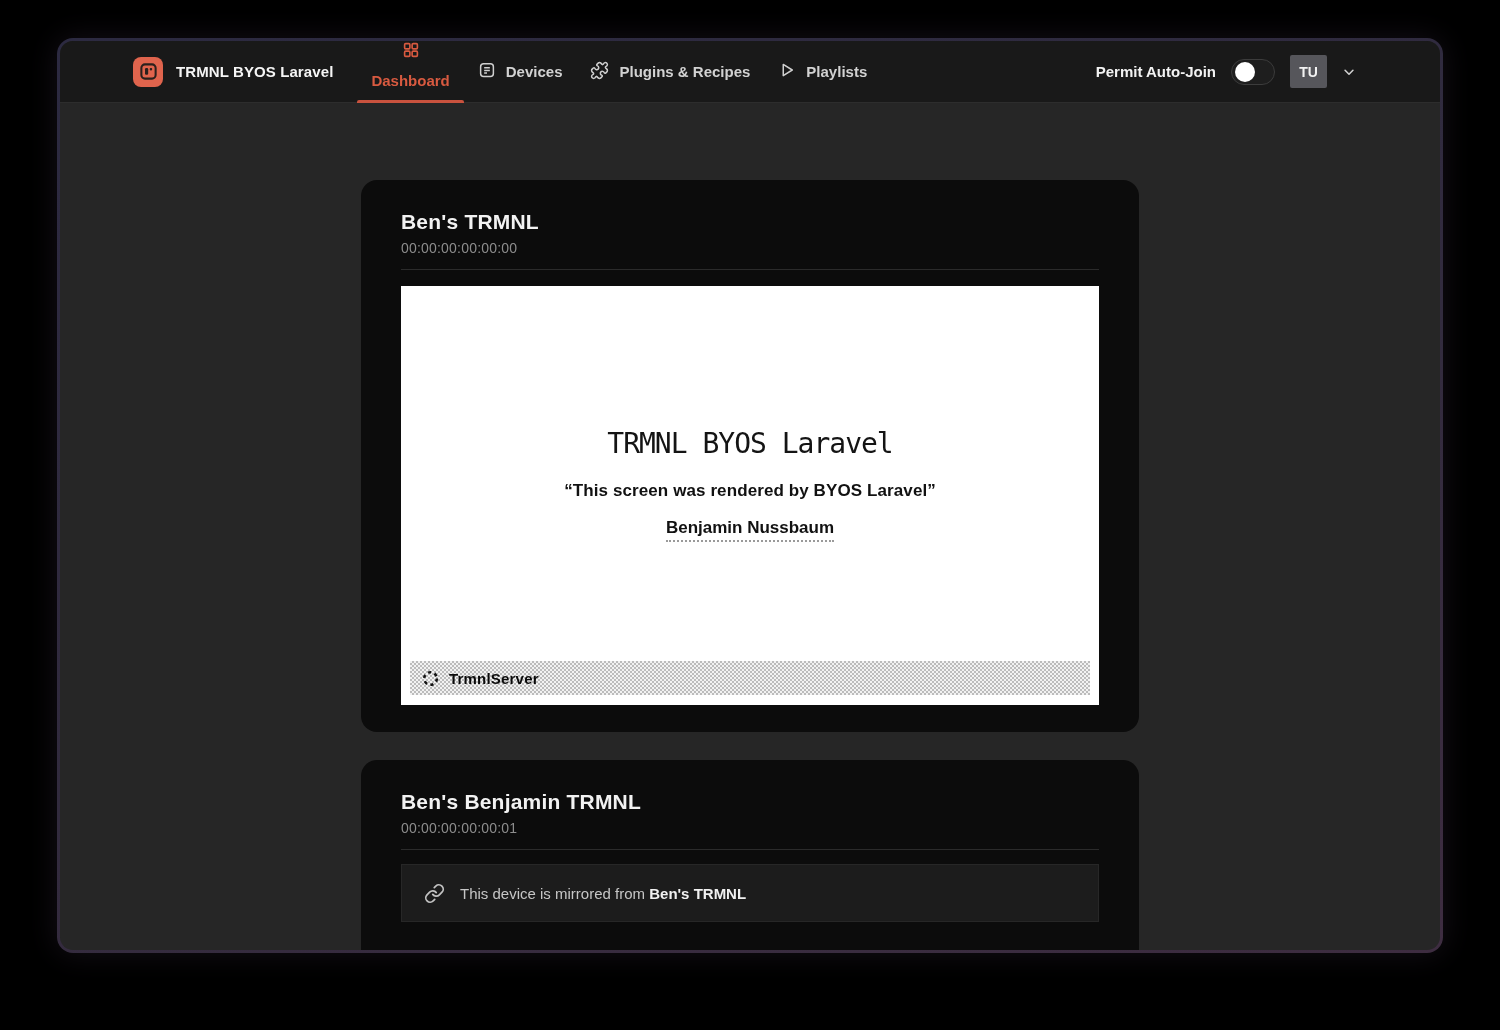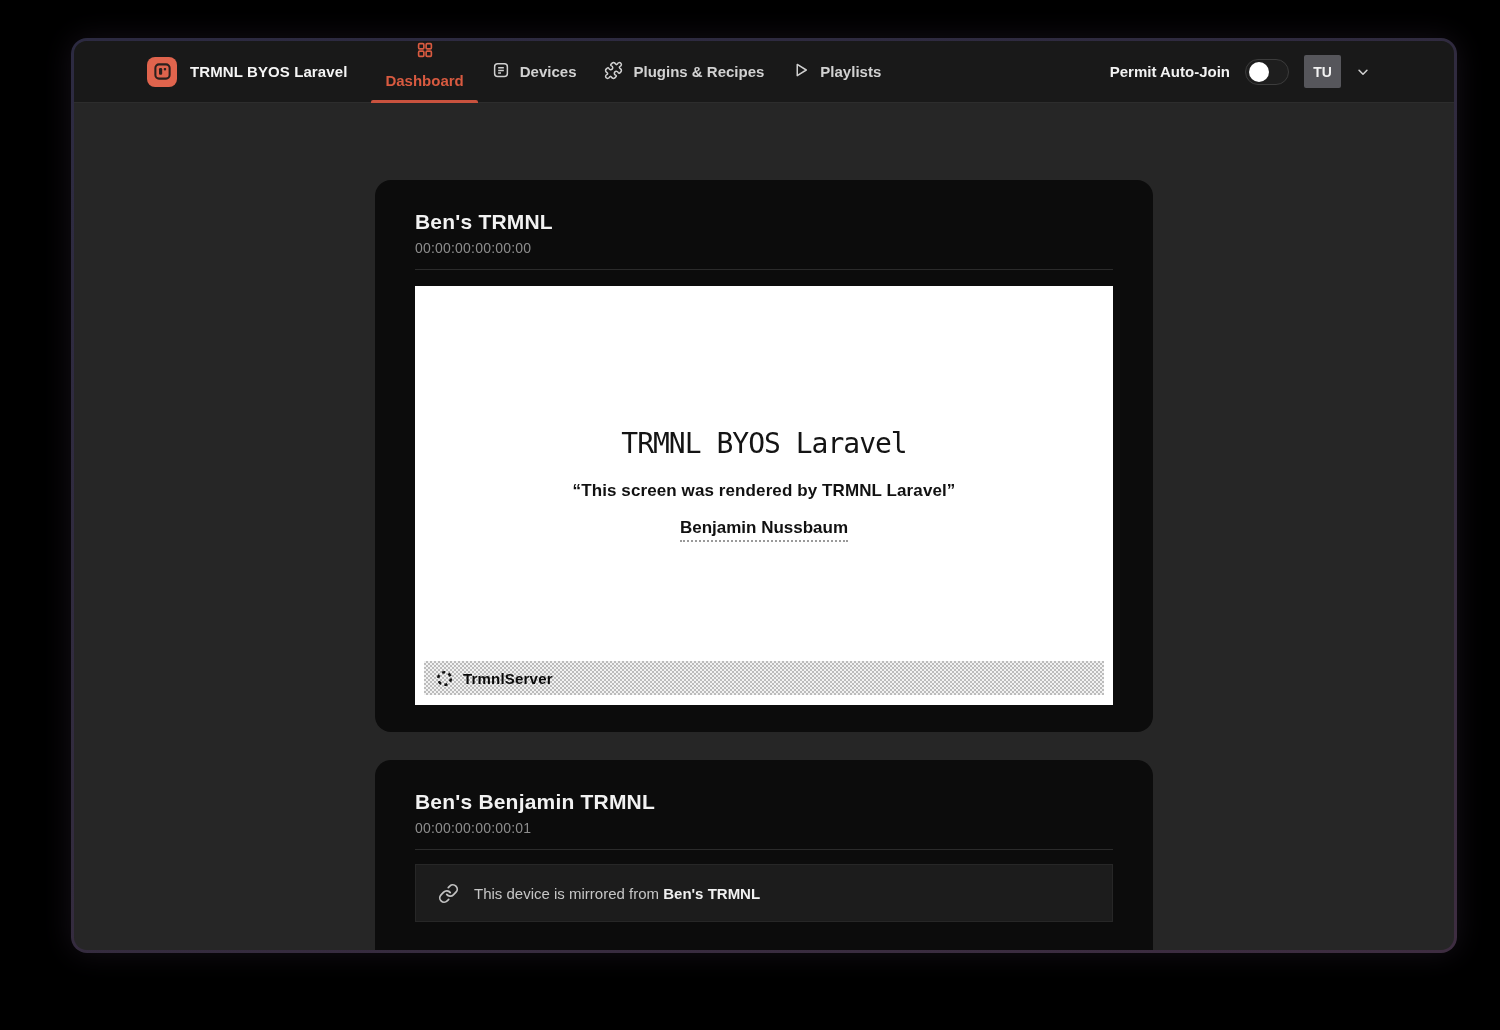--- a/index.html
+++ b/index.html
@@ -1,19 +1,19 @@
 <!DOCTYPE html>
 <html><head>
 <meta charset="utf-8">
 <style>
   * { margin: 0; padding: 0; box-sizing: border-box; }
   html, body { width: 1500px; height: 1030px; background: #000; font-family: "Liberation Sans", sans-serif; }
 
   .app-window {
-    position: absolute; left: 71px; top: 38px; width: 1386px; height: 915px;
+    position: absolute; left: 57px; top: 38px; width: 1386px; height: 915px;
     border-radius: 16px; padding: 3px;
     background: linear-gradient(160deg, #2c2a41 0%, #322b3e 55%, #3e2d41 100%);
     box-shadow: 0 0 30px rgba(60,45,70,.35);
   }
   .window-inner {
     width: 100%; height: 100%; border-radius: 13px; overflow: hidden;
     background: #262626; display: flex; flex-direction: column;
   }
 
   
@@ -181,21 +181,21 @@
 
     <main class="main">
 
       <section class="device-card first">
         <h2 class="device-name">Ben's TRMNL</h2>
         <div class="device-mac">00:00:00:00:00:00</div>
         <div class="card-divider"></div>
 
         <div class="screen">
           <div class="screen-title">TRMNL BYOS Laravel</div>
-          <div class="screen-quote">“This screen was rendered by TRMNL Laravel”</div>
+          <div class="screen-quote">“This screen was rendered by BYOS Laravel”</div>
           <div class="screen-author-row">
             <span class="screen-author">Benjamin Nussbaum</span>
           </div>
           <div class="screen-titlebar">
             <span style="display:flex;">
               <svg width="19" height="19" viewBox="0 0 24 24" fill="none" stroke="#111" stroke-width="3.2" stroke-dasharray="4 4.4">
                 <circle cx="12" cy="12" r="8"></circle>
               </svg>
             </span>
             <span class="titlebar-label">TrmnlServer</span>

